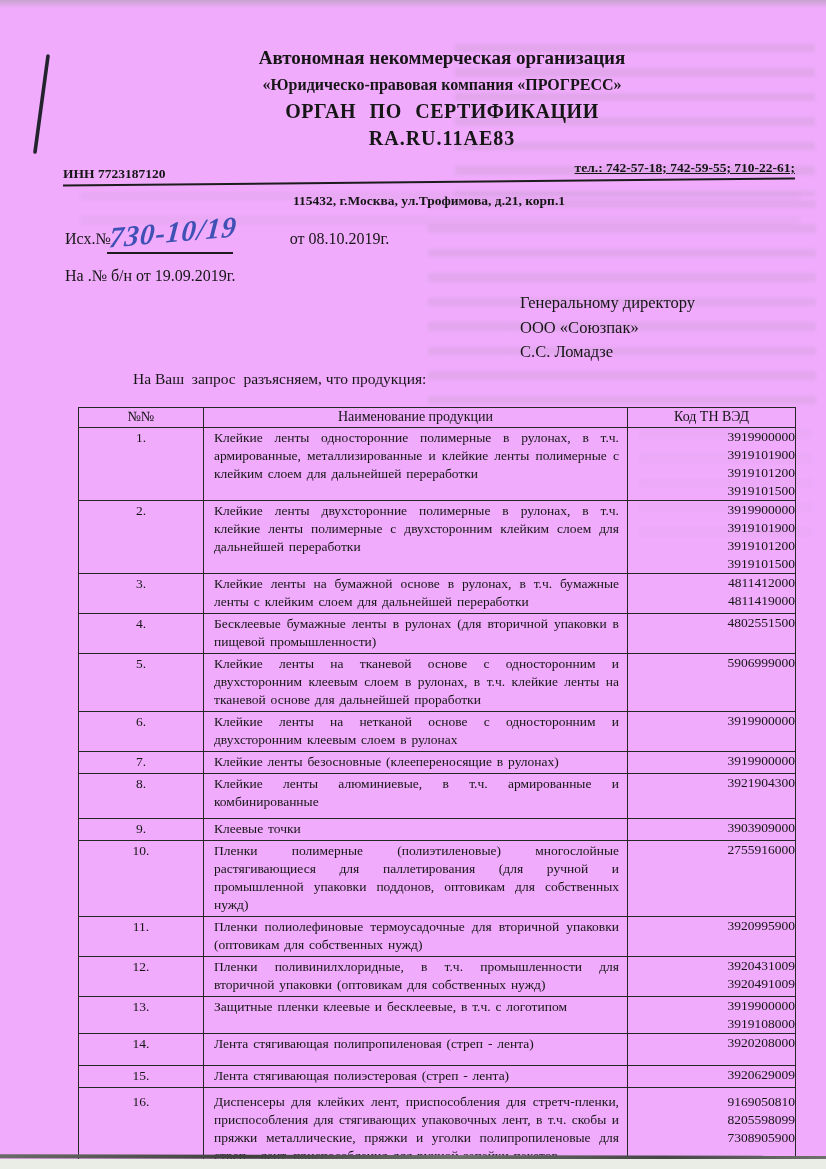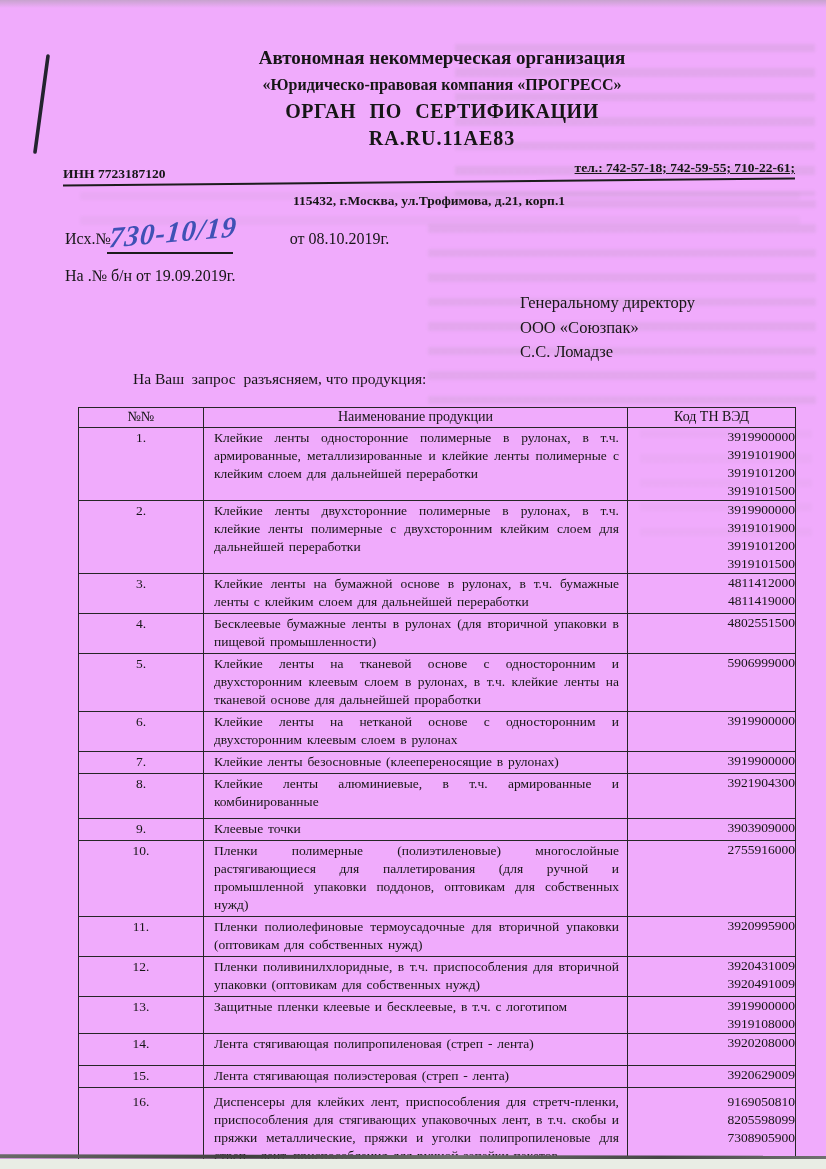--- a/index.html
+++ b/index.html
@@ -204,21 +204,21 @@
         </tr>
         <tr>
           <td class="cell-num">11.</td>
           <td class="cell-name">Пленки полиолефиновые термоусадочные для вторичной упаковки (оптовикам для собственных нужд)</td>
           <td class="cell-code">
             <span class="code-line">3920995900</span>
           </td>
         </tr>
         <tr>
           <td class="cell-num">12.</td>
-          <td class="cell-name">Пленки поливинилхлоридные, в т.ч. приспособления для вторичной упаковки (оптовикам для собственных нужд)</td>
+          <td class="cell-name">Пленки поливинилхлоридные, в т.ч. промышленности для вторичной упаковки (оптовикам для собственных нужд)</td>
           <td class="cell-code">
             <span class="code-line">3920431009</span>
             <span class="code-line">3920491009</span>
           </td>
         </tr>
         <tr>
           <td class="cell-num">13.</td>
           <td class="cell-name">Защитные пленки клеевые и бесклеевые, в т.ч. с логотипом</td>
           <td class="cell-code">
             <span class="code-line">3919900000</span>

